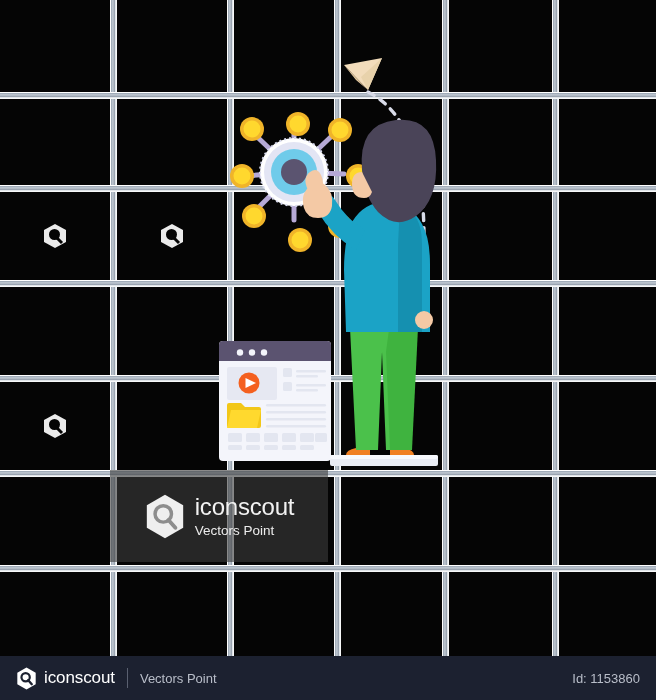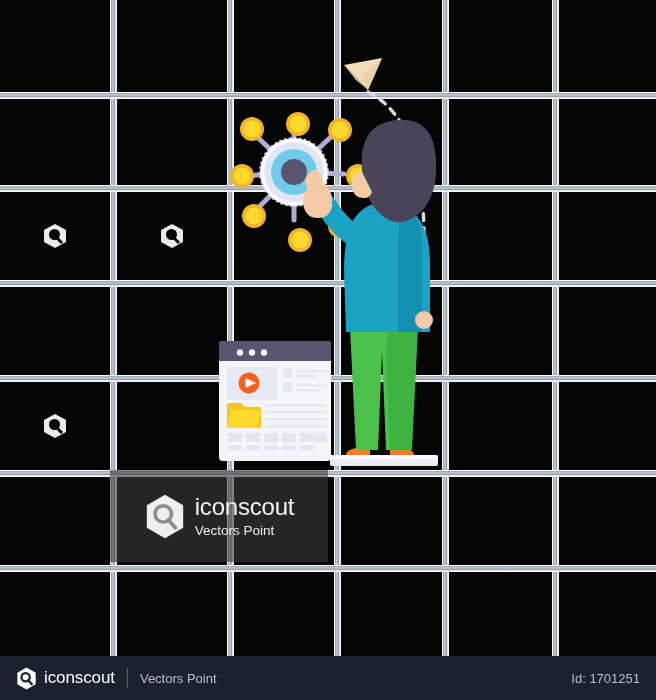--- a/index.html
+++ b/index.html
@@ -343,16 +343,16 @@
 
   <div id="footer">
     <svg class="f-logo" viewBox="0 0 48 52" xmlns="http://www.w3.org/2000/svg">
       <path d="M24 1 L45 13 V39 L24 51 L3 39 V13 Z" fill="#ffffff"></path>
       <circle cx="22" cy="23" r="9.5" fill="none" stroke="#1c2130" stroke-width="5"></circle>
       <line x1="28" y1="30" x2="36" y2="39" stroke="#1c2130" stroke-width="5.5" stroke-linecap="round"></line>
     </svg>
     <span class="f-brand">iconscout</span>
     <span class="f-divider"></span>
     <span class="f-sub">Vectors Point</span>
-    <span class="f-id">Id: 1701251</span>
+    <span class="f-id">Id: 1153860</span>
   </div>
 
 </div>
 
 </body></html>

